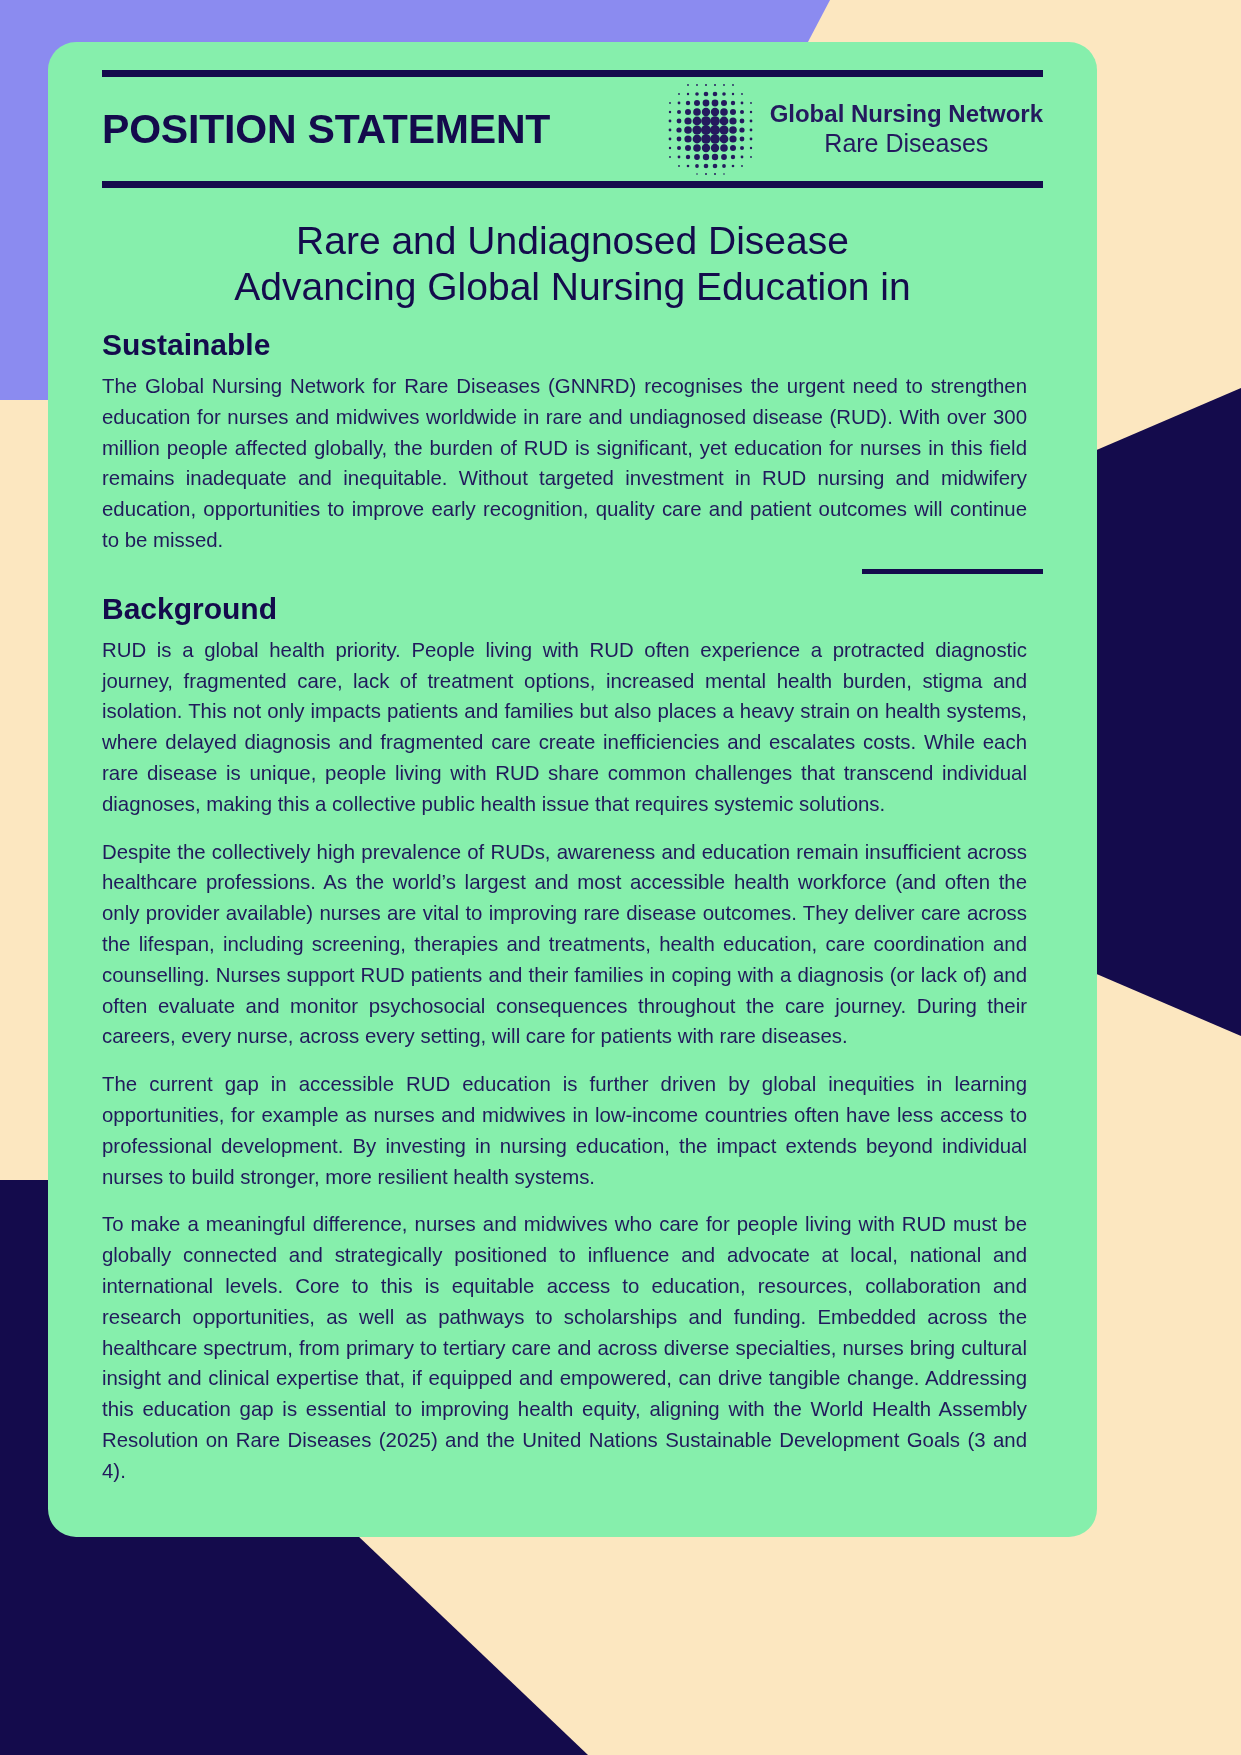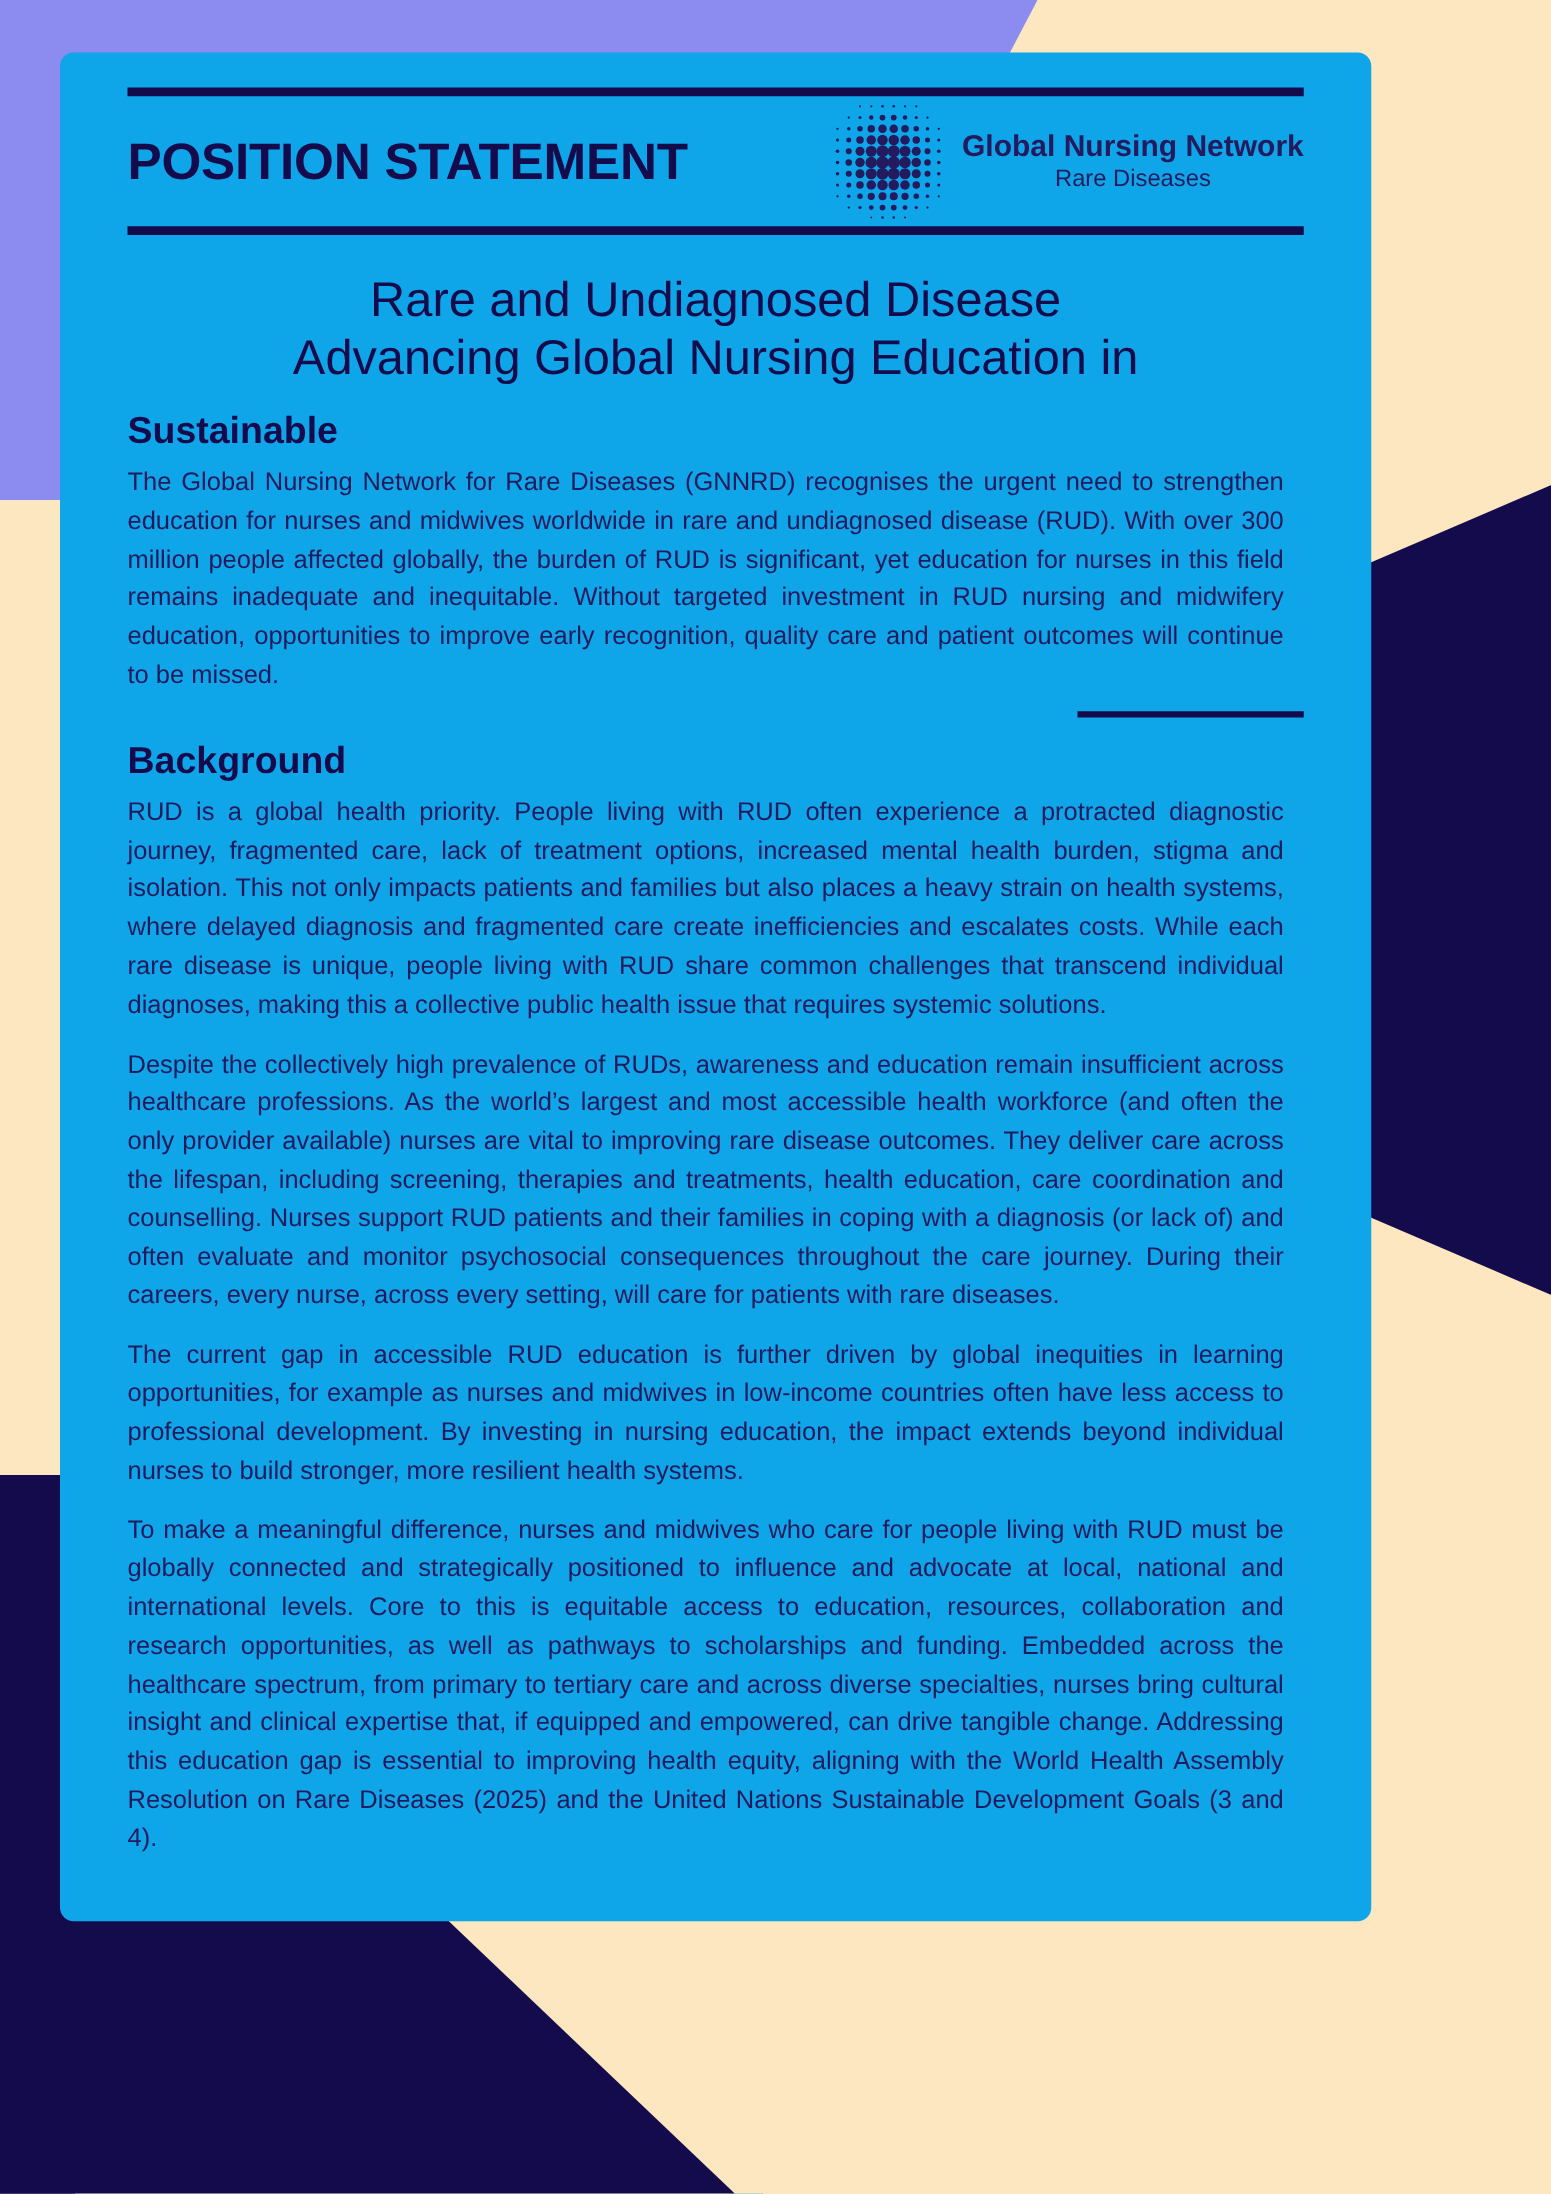--- a/index.html
+++ b/index.html
@@ -25,21 +25,21 @@
     background:#140b4c;
     clip-path:polygon(0 0, 588px 560px, 0 560px);
   }
   .shape-navy-bottomleft{
     position:absolute;left:0;top:1180px;width:60px;height:575px;
     background:#140b4c;
   }
   
   .card{
     position:absolute;left:48px;top:42px;width:1049px;height:1495px;
-    background:#0ea5e9;border-radius:11px;
+    background:#86efac;border-radius:28px;
     box-sizing:border-box;
     padding:0 0 0 0;
   }
   .card-inner{padding:28px 54px 0 54px;}
 
   
   .rule-top{height:7px;background:#140b4c;margin:0 0 0 0;}
   .rule-bottom{height:7px;background:#140b4c;margin:0;}
   .header-row{
     display:flex;align-items:center;justify-content:space-between;
@@ -51,21 +51,21 @@
     font-family:"Liberation Sans","DejaVu Sans",sans-serif;
   }
   .logo{display:flex;align-items:center;gap:10px;}
   .logo-dots{width:100px;height:100px;flex:0 0 auto;}
   .logo-words{
     display:flex;flex-direction:column;justify-content:center;
     line-height:1.22;
     text-align:center;
   }
   .logo-line1{font-size:24px;font-weight:bold;color:#241a5e;white-space:nowrap;}
-  .logo-line2{font-size:19px;font-weight:normal;color:#241a5e;white-space:nowrap;}
+  .logo-line2{font-size:25px;font-weight:normal;color:#241a5e;white-space:nowrap;}
 
   
   .doc-title{
     text-align:center;color:#140b4c;
     font-size:39px;line-height:1.18;font-weight:normal;
     margin:30px 0 6px 0;
   }
   .doc-title span{display:block;}
 
   

